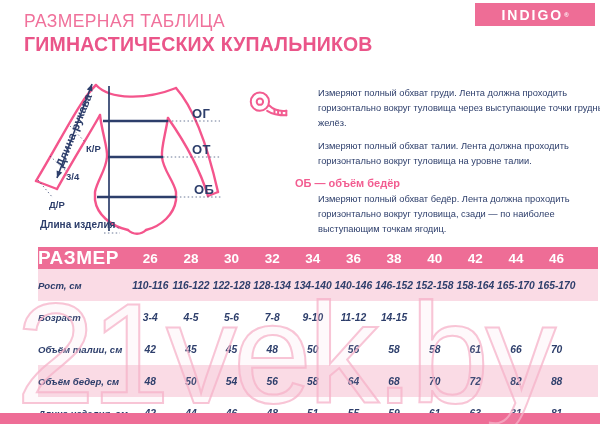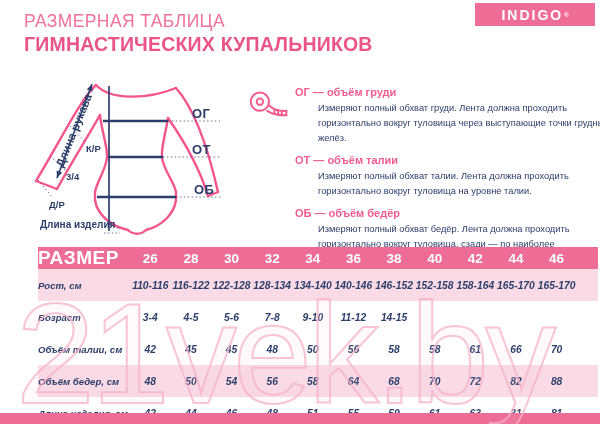--- a/index.html
+++ b/index.html
@@ -120,25 +120,23 @@
         <path d="M23,19 C28,24 34,26 42,25"></path>
         <path d="M21,25 C27,29 33,30 42,30"></path>
         <path d="M29,27 l0,-3.2"></path>
         <path d="M33,28 l0,-3.2"></path>
         <path d="M37,28.5 l0,-3.2"></path>
         <path d="M42,25 L42,30"></path>
       </g>
     </svg>
     <div class="mblocks">
       <div class="mblock">
-        <div class="mhead">ОГ — объём груди</div>
         <div class="mbody">Измеряют полный обхват груди. Лента должна проходить горизонтально вокруг туловища через выступающие точки грудных желёз.</div>
       </div>
       <div class="mblock">
-        <div class="mhead">ОТ — объём талии</div>
         <div class="mbody">Измеряют полный обхват талии. Лента должна проходить горизонтально вокруг туловища на уровне талии.</div>
       </div>
       <div class="mblock">
         <div class="mhead">ОБ — объём бедёр</div>
         <div class="mbody">Измеряют полный обхват бедёр. Лента должна проходить горизонтально вокруг туловища, сзади — по наиболее выступающим точкам ягодиц.</div>
       </div>
     </div>
   </div>
 
   <table class="size-table">

